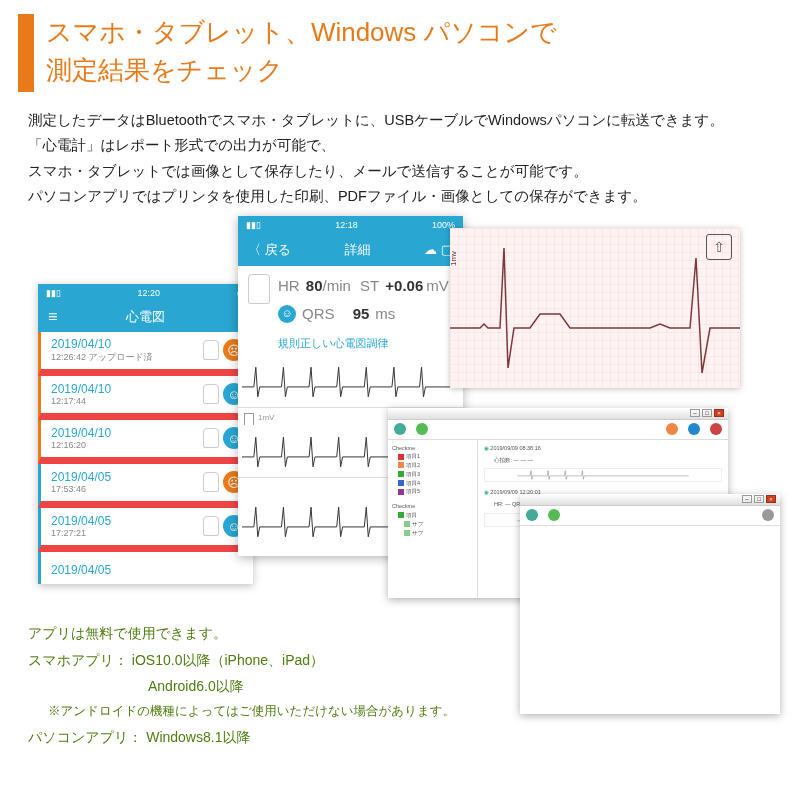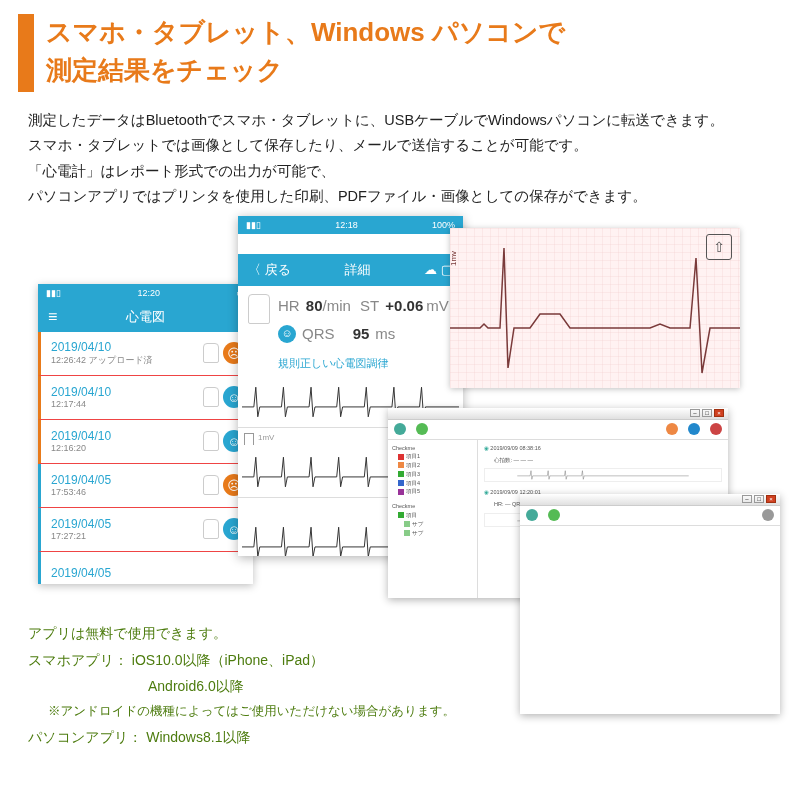--- a/index.html
+++ b/index.html
@@ -1,44 +1,44 @@
 <!DOCTYPE html>
 <html><head>
 <meta charset="utf-8">
 <style>
   * { margin: 0; padding: 0; box-sizing: border-box; }
   body { width: 800px; height: 800px; font-family: "Hiragino Sans", "Meiryo", sans-serif; background: #fff; position: relative; overflow: hidden; }
   
   .header { display: flex; padding: 14px 18px 10px 18px; }
   .orange-bar { width: 16px; height: 78px; background: #e87a1a; margin-right: 12px; flex-shrink: 0; }
-  .title { color: #e87a1a; font-size: 26px; font-weight: 700; line-height: 1.45; }
+  .title { color: #e87a1a; font-size: 26px; font-weight: 400; line-height: 1.45; }
   
   .intro { padding: 6px 28px 10px 28px; font-size: 14.5px; line-height: 1.75; color: #222; }
   
   .screens { position: relative; height: 380px; margin: 4px 0 4px 0; }
   
   
   .phone1 { position: absolute; left: 38px; top: 60px; width: 215px; height: 300px; background: #fff; box-shadow: 0 2px 8px rgba(0,0,0,.25); font-size: 10px; overflow: hidden; }
   .p1-status { height: 18px; background: #29a6d1; color: #fff; display: flex; justify-content: space-between; align-items: center; padding: 0 8px; font-size: 9px; }
   .p1-head { height: 30px; background: #29a6d1; color: #fff; display: flex; align-items: center; justify-content: center; position: relative; font-size: 13px; }
   .p1-hamburger { position: absolute; left: 10px; font-size: 16px; }
-  .p1-row { border-left: 3px solid #e87a1a; border-bottom: 1px solid #ef4444; padding: 6px 8px 6px 10px; display: flex; align-items: center; justify-content: space-between; height: 44px; }
+  .p1-row { border-left: 3px solid #e87a1a; border-bottom: 7px solid #ef4444; padding: 6px 8px 6px 10px; display: flex; align-items: center; justify-content: space-between; height: 44px; }
   .p1-row.blue { border-left-color: #29a6d1; }
   .p1-date { color: #29a6d1; font-size: 12px; }
   .p1-time { color: #888; font-size: 9px; }
   .p1-icons { display: flex; align-items: center; gap: 4px; }
   .body-icon { width: 16px; height: 20px; border: 1px solid #ccc; border-radius: 4px 4px 2px 2px; }
   .face { width: 22px; height: 22px; border-radius: 50%; display: flex; align-items: center; justify-content: center; font-size: 13px; color: #fff; }
   .face.happy { background: #29a6d1; }
   .face.sad { background: #e87a1a; }
   
   
   .phone2 { position: absolute; left: 238px; top: -8px; width: 225px; height: 340px; background: #fff; box-shadow: 0 2px 10px rgba(0,0,0,.3); font-size: 10px; overflow: hidden; }
   .p2-status { height: 18px; background: #29a6d1; color: #fff; display: flex; justify-content: space-between; align-items: center; padding: 0 8px; font-size: 9px; }
-  .p2-head { height: 32px; background: #29a6d1; color: #fff; display: flex; align-items: center; justify-content: space-between; padding: 0 10px; font-size: 13px; margin-top: 20px; }
+  .p2-head { height: 32px; background: #29a6d1; color: #fff; display: flex; align-items: center; justify-content: space-between; padding: 0 10px; font-size: 13px; }
   .p2-metrics { padding: 8px 10px; display: flex; gap: 8px; align-items: flex-start; }
   .p2-vals { font-size: 11px; line-height: 1.6; }
   .p2-vals .lbl { color: #888; font-size: 15px; text-align: right; }
   .p2-vals .num { font-size: 15px; font-weight: 600; color: #333; }
   .p2-rhythm { padding: 2px 10px 6px 40px; color: #29a6d1; font-size: 11px; }
   .ecg-strip { height: 50px; display: flex; align-items: center; padding: 0 4px; background: #fff; }
   .ecg-strip svg { width: 100%; height: 100%; }
   .strip-sep { height: 20px; border-top: 1px solid #ddd; padding-left: 6px; font-size: 8px; color: #999; display: flex; align-items: center; gap: 4px; }
   .pulse-box { width: 10px; height: 12px; border: 1px solid #999; border-bottom: none; margin-top: 4px; }
   
@@ -79,22 +79,22 @@
 <div class="header">
   <div class="orange-bar"></div>
   <div class="title">
     <span>スマホ・タブレット、Windows パソコンで</span><br>
     <span>測定結果をチェック</span>
   </div>
 </div>
 
 <div class="intro">
   <div>測定したデータはBluetoothでスマホ・タブレットに、USBケーブルでWindowsパソコンに転送できます。</div>
+  <div>「心電計」はレポート形式での出力が可能で、</div>
   <div>スマホ・タブレットでは画像として保存したり、メールで送信することが可能です。</div>
-  <div>「心電計」はレポート形式での出力が可能で、</div>
   <div>パソコンアプリではプリンタを使用した印刷、PDFファイル・画像としての保存ができます。</div>
 </div>
 
 <div class="screens">
 
   <div class="phone1">
     <div class="p1-status">
       <span>▮▮▯</span>
       <span>12:20</span>
       <span>▭</span>

